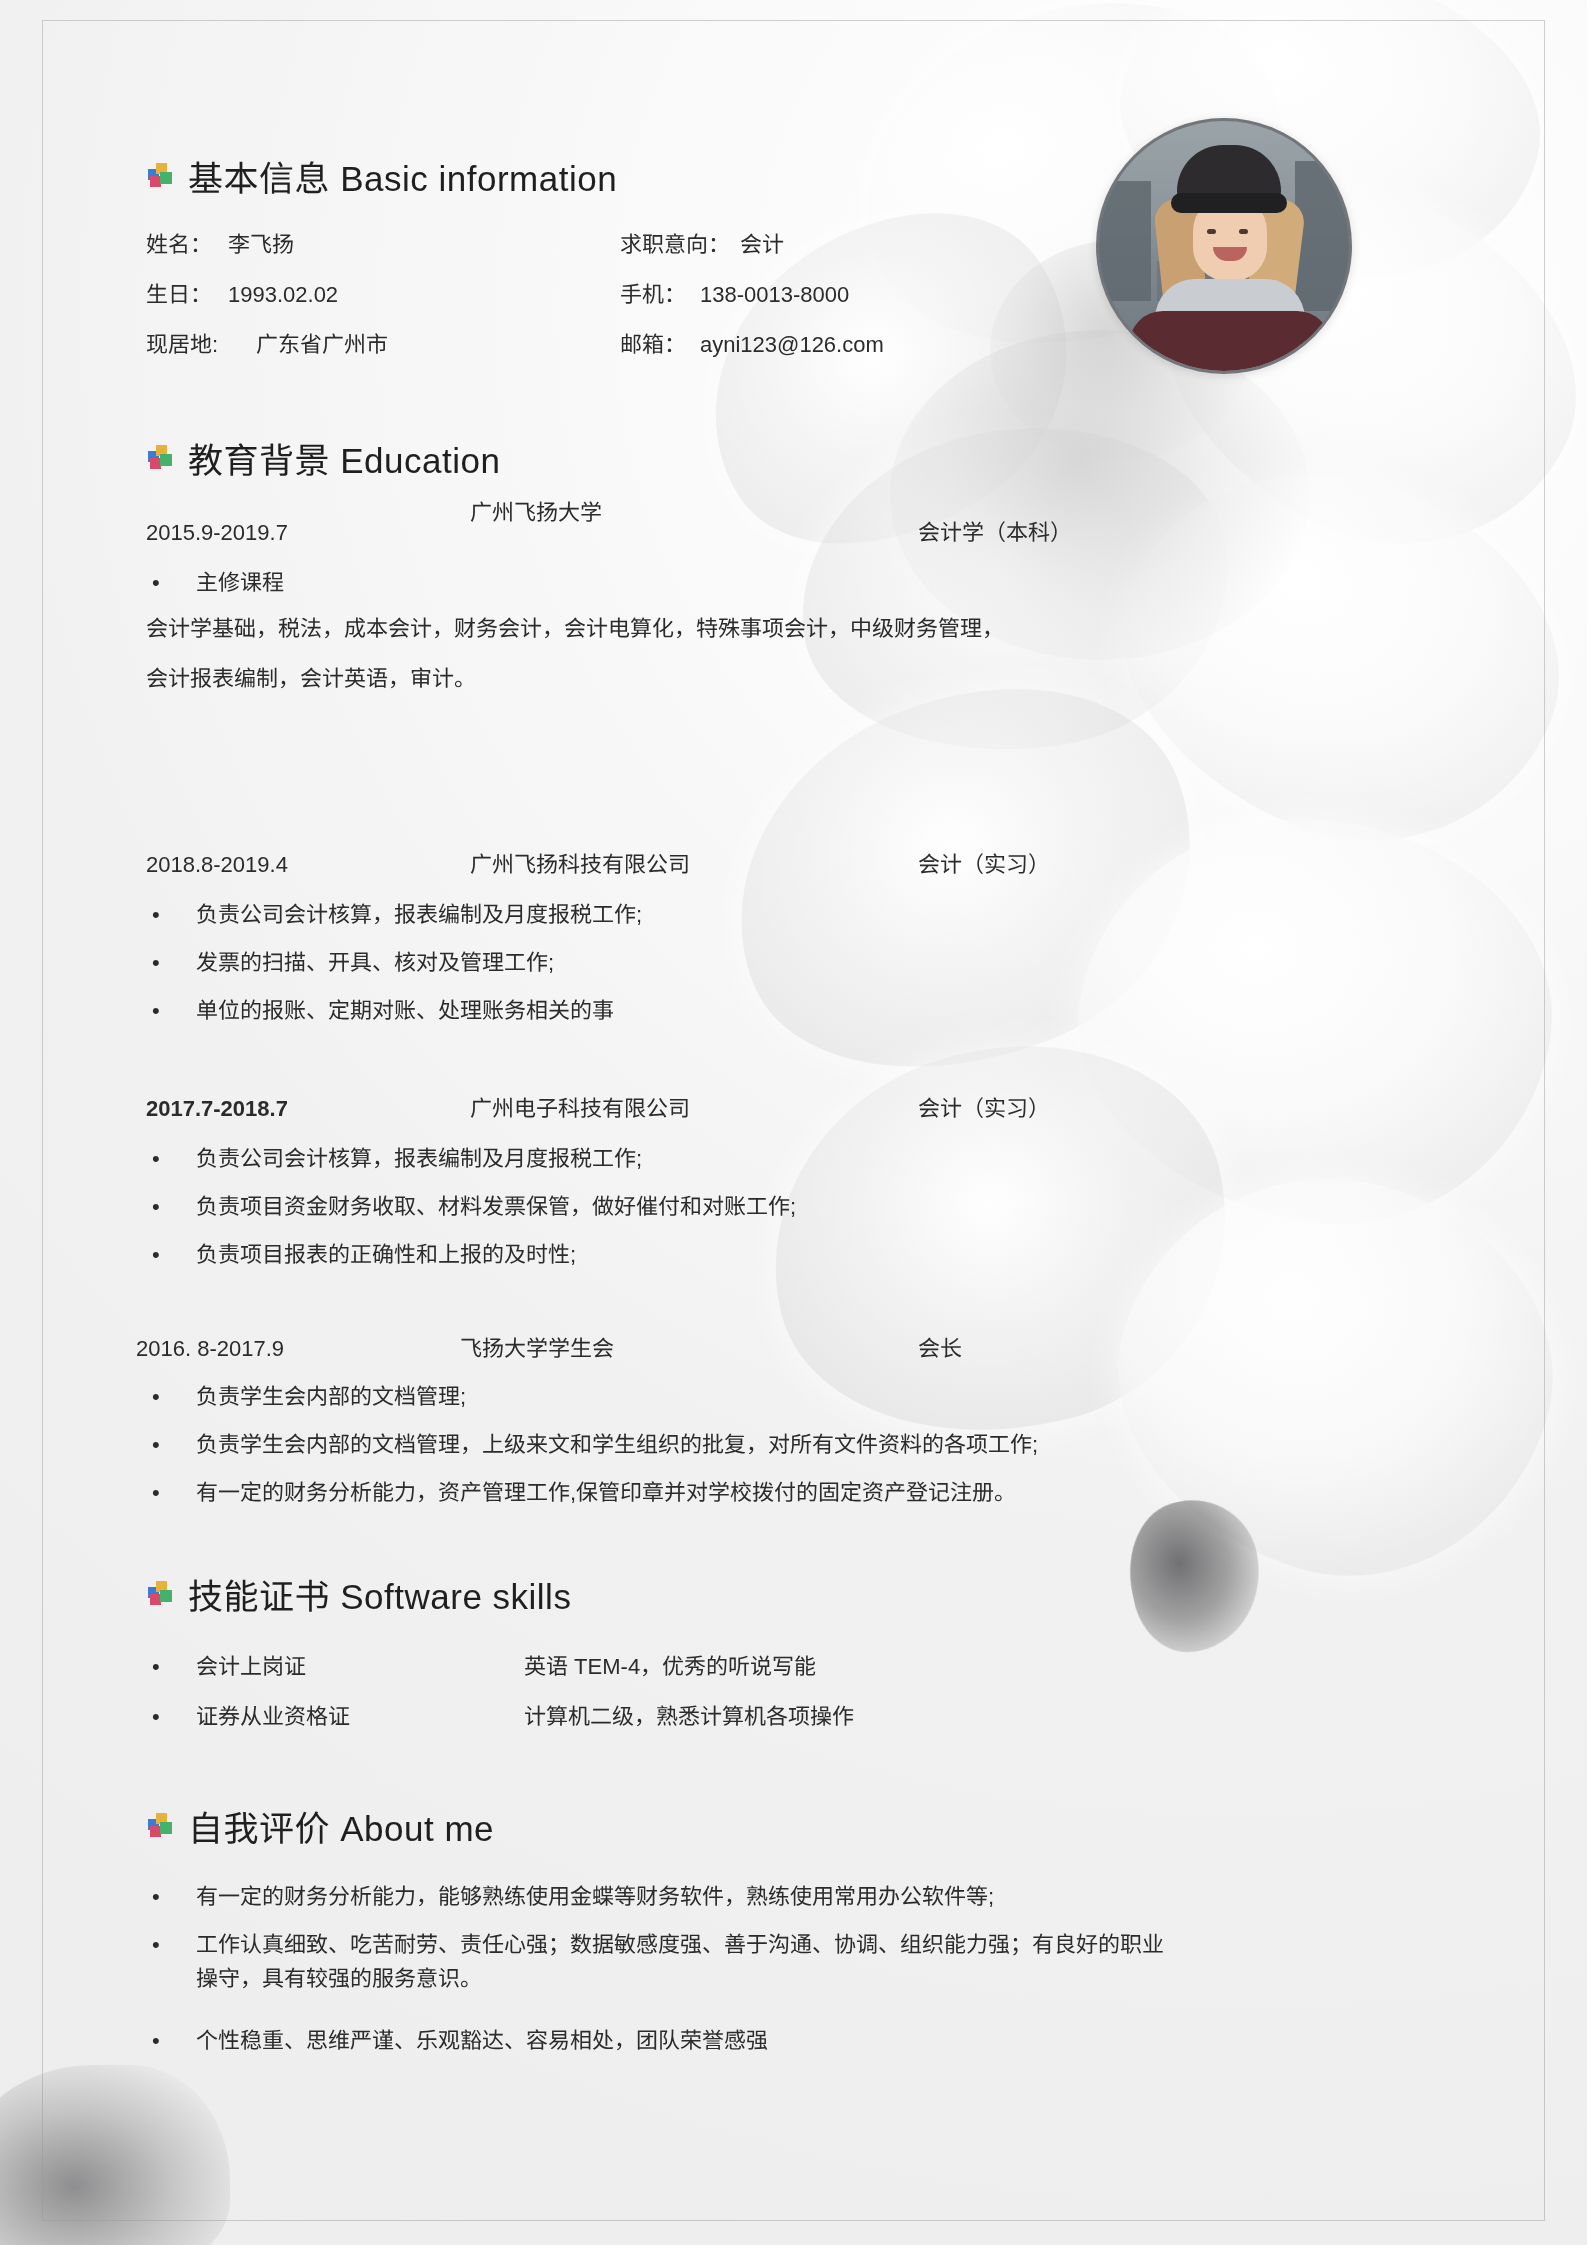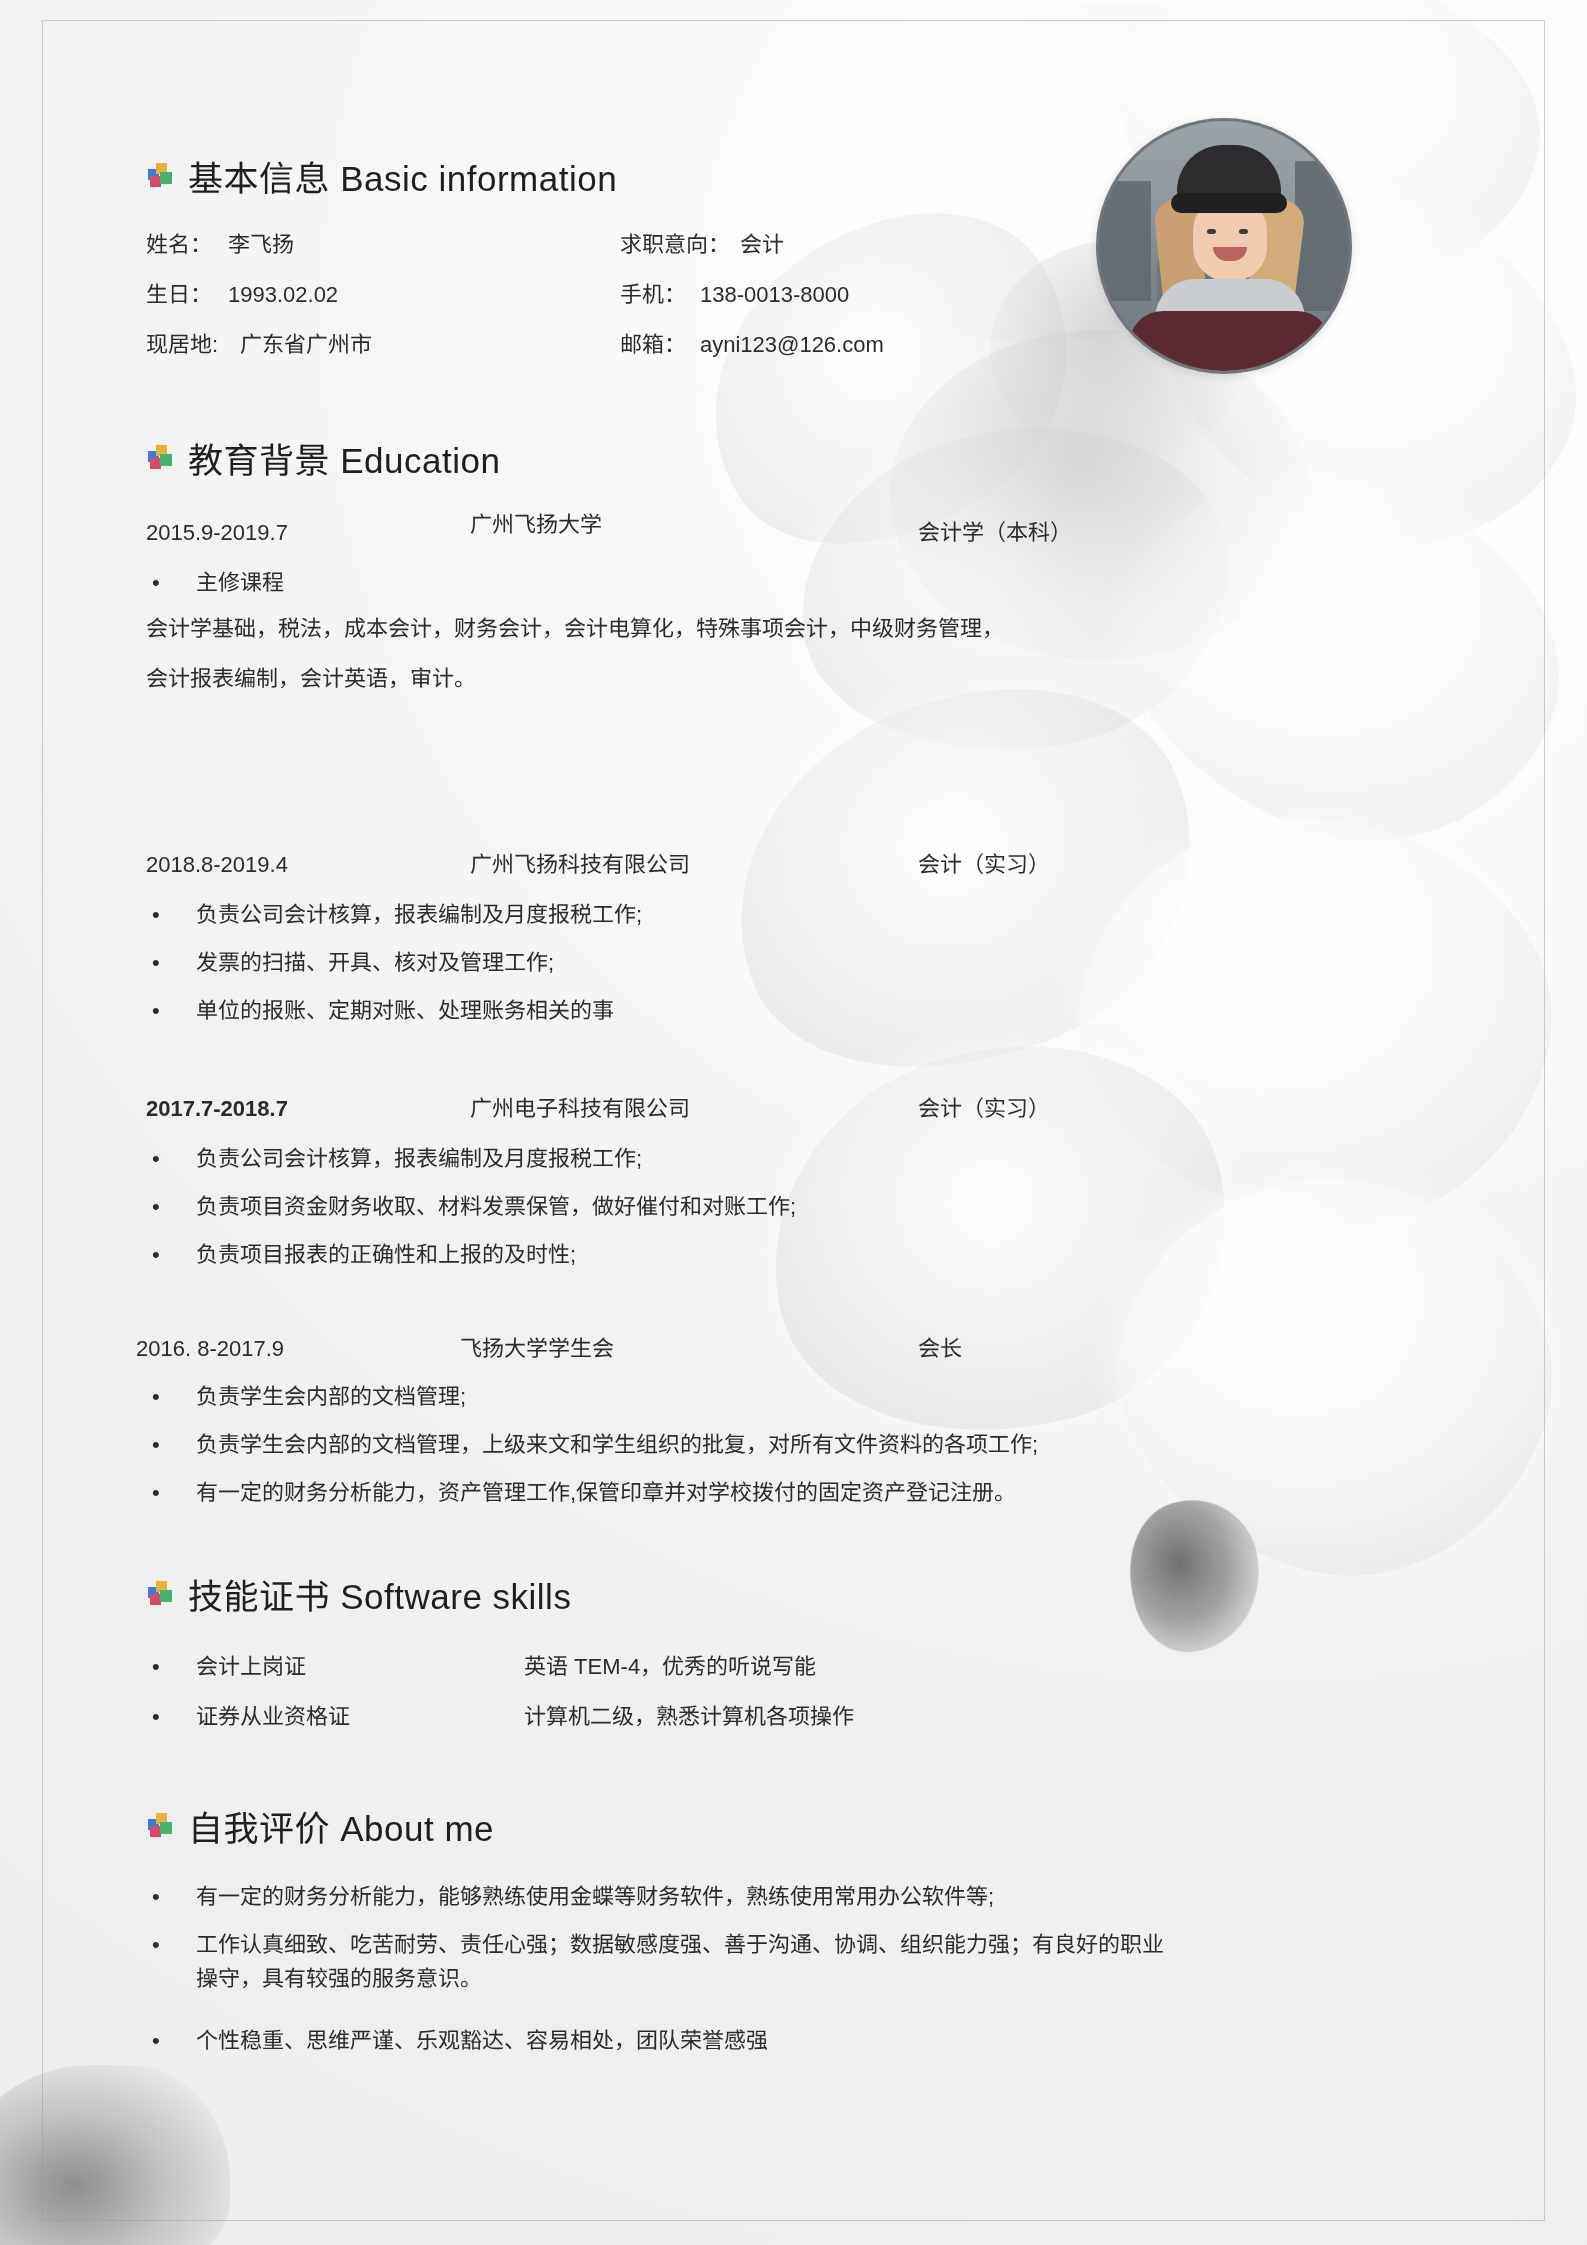--- a/index.html
+++ b/index.html
@@ -257,21 +257,21 @@
           <i class="d"></i>
         </span>
       <span class="head-title">基本信息 Basic information</span>
     </div>
 
     <div class="txt" style="left:146px; top:228px;">姓名：</div>
     <div class="txt" style="left:228px; top:228px;">李飞扬</div>
     <div class="txt" style="left:146px; top:278px;">生日：</div>
     <div class="txt" style="left:228px; top:278px;">1993.02.02</div>
     <div class="txt" style="left:146px; top:328px;">现居地:</div>
-    <div class="txt" style="left:240px; top:328px;">广东省广州市</div>
+    <div class="txt" style="left:256px; top:328px;">广东省广州市</div>
 
     <div class="txt" style="left:620px; top:228px;">求职意向：</div>
     <div class="txt" style="left:740px; top:228px;">会计</div>
     <div class="txt" style="left:620px; top:278px;">手机：</div>
     <div class="txt" style="left:700px; top:278px;">138-0013-8000</div>
     <div class="txt" style="left:620px; top:328px;">邮箱：</div>
     <div class="txt" style="left:700px; top:328px;">ayni123@126.com</div>
 
     <div class="photo">
       <div class="sky"></div>
@@ -294,21 +294,21 @@
       <span class="head-icon">
           <i class="a"></i>
           <i class="b"></i>
           <i class="c"></i>
           <i class="d"></i>
         </span>
       <span class="head-title">教育背景 Education</span>
     </div>
 
     <div class="txt" style="left:146px; top:516px;">2015.9-2019.7</div>
-    <div class="txt" style="left:470px; top:508px;">广州飞扬大学</div>
+    <div class="txt" style="left:470px; top:496px;">广州飞扬大学</div>
     <div class="txt" style="left:918px; top:516px;">会计学（本科）</div>
 
     <div class="bullet-row" style="left:146px; top:566px; width:800px;">
       <span class="dot">•</span>
       <span class="btext" style="padding-left:24px;">主修课程</span>
     </div>
 
     <div class="txt" style="left:146px; top:612px;">会计学基础，税法，成本会计，财务会计，会计电算化，特殊事项会计，中级财务管理，</div>
     <div class="txt" style="left:146px; top:662px;">会计报表编制，会计英语，审计。</div>
 

